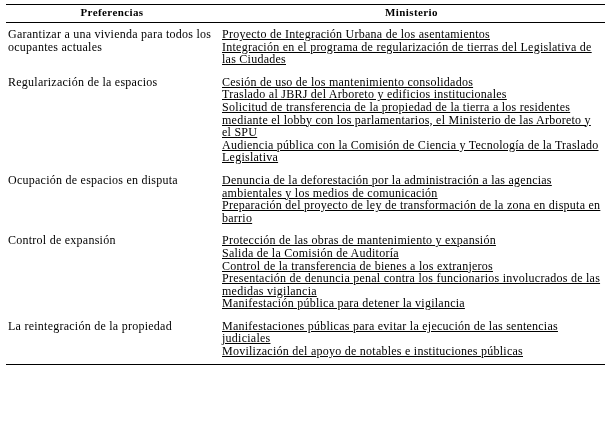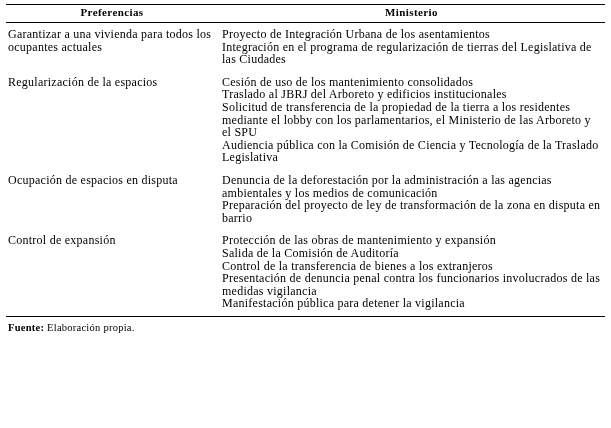--- a/index.html
+++ b/index.html
@@ -50,20 +50,21 @@
   }
   tbody tr:last-child td {
     border-bottom: 1.6px solid #000;
     padding-bottom: 6px;
   }
   td.col-pref {
     padding-right: 8px;
   }
   td.col-strat {
     padding-left: 2px;
+    text-decoration: underline;
   }
   .line {
     display: block;
   }
   .source {
     font-size: 10.5px;
     margin-top: 5px;
     padding-left: 2px;
     letter-spacing: 0.25px;
   }
@@ -113,19 +114,23 @@
       <tr>
         <td class="col-pref">Control de expansión</td>
         <td class="col-strat">
           <span class="line">Protección de las obras de mantenimiento y expansión</span>
           <span class="line">Salida de la Comisión de Auditoría</span>
           <span class="line">Control de la transferencia de bienes a los extranjeros</span>
           <span class="line">Presentación de denuncia penal contra los funcionarios involucrados de las medidas vigilancia</span>
           <span class="line">Manifestación pública para detener la vigilancia</span>
         </td>
       </tr>
+      <tr>
+        <td class="col-pref">La reintegración de la propiedad</td>
+        <td class="col-strat">
+          <span class="line">Manifestaciones públicas para evitar la ejecución de las sentencias judiciales</span>
+          <span class="line">Movilización del apoyo de notables e instituciones públicas</span>
+        </td>
+      </tr>
     </tbody>
   </table>
 
-  <div class="source">
-    <b>Fuente:</b><span> Elaboración propia.</span>
-  </div>
 </div>
 
 </body></html>

